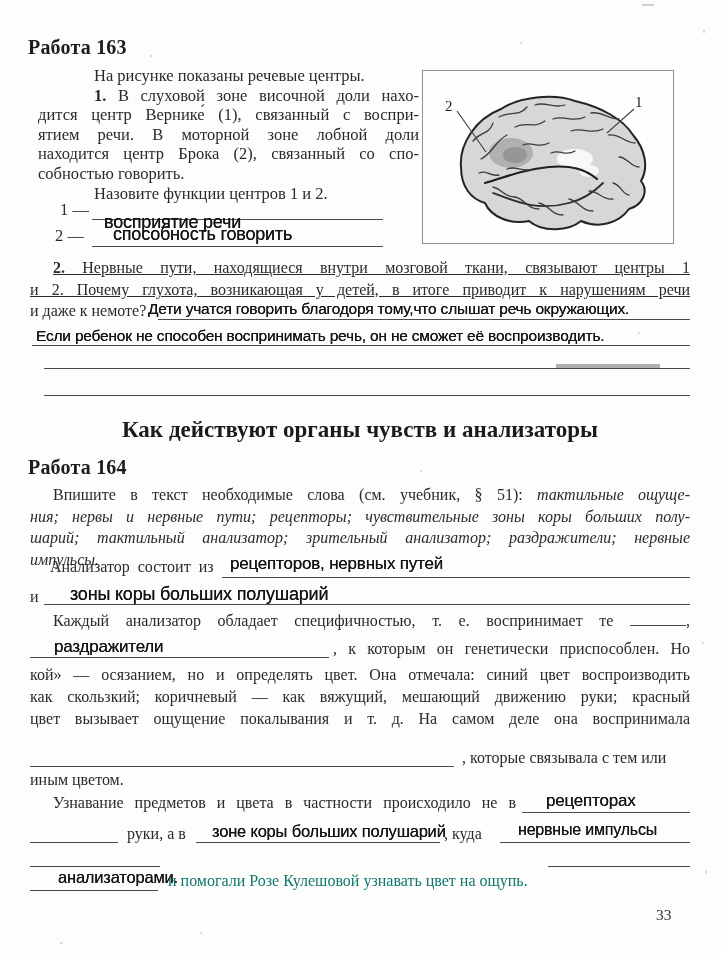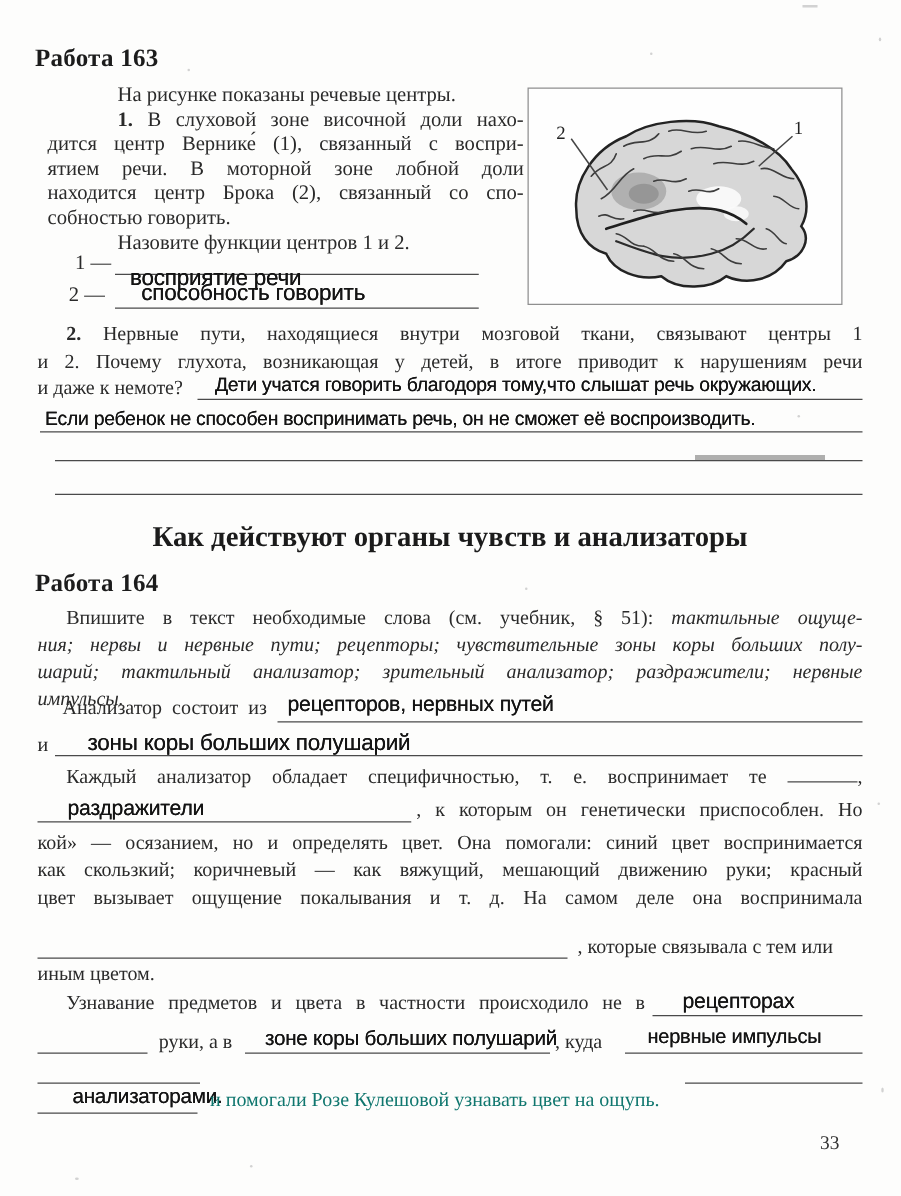--- a/index.html
+++ b/index.html
@@ -100,27 +100,27 @@
   </div>
 
   <div class="serif-abs" style="left:60px;top:200px;font-size:16.5px;">1 —</div>
   <div class="rule" style="left:92px;top:219px;width:291px;"></div>
   <div class="ans" style="left:104px;top:212px;font-size:18px;">восприятие речи</div>
 
   <div class="serif-abs" style="left:55px;top:226px;font-size:16.5px;">2 —</div>
   <div class="rule" style="left:92px;top:246px;width:291px;"></div>
   <div class="ans" style="left:113px;top:224px;font-size:18px;">способность говорить</div>
 
-  <div class="abs para" style="left:30px;top:257px;width:660px;">
+  <div class="abs para" style="left:30px;top:257px;width:660px;text-decoration:underline;">
     <div class="jline ind"><span class="bold">2.</span><span> Нервные пути, находящиеся внутри мозговой ткани, связывают центры 1</span></div>
     <div class="jline">и 2. Почему глухота, возникающая у детей, в итоге приводит к нарушениям речи</div>
   </div>
   <div class="serif-abs" style="left:30px;top:302px;">и даже к немоте?</div>
   <div class="rule" style="left:158px;top:319px;width:532px;"></div>
-  <div class="ans" style="left:172px;top:300px;font-size:15.5px;">Дети учатся говорить благодоря тому,что слышат речь окружающих.</div>
+  <div class="ans" style="left:148px;top:300px;font-size:15.5px;">Дети учатся говорить благодоря тому,что слышат речь окружающих.</div>
   <div class="ans" style="left:36px;top:327px;font-size:15.5px;">Если ребенок не способен воспринимать речь, он не сможет её воспроизводить.</div>
   <div class="rule" style="left:32px;top:345px;width:658px;"></div>
 
   <div class="rule" style="left:44px;top:368px;width:646px;"></div>
   <div class="smear" style="left:556px;top:364px;width:104px;height:3.5px;"></div>
   <div class="rule" style="left:44px;top:395px;width:646px;"></div>
 
   <div class="abs section-heading" style="left:30px;top:417px;width:660px;">Как действуют органы чувств и анализаторы</div>
 
   <div class="abs work-title" style="left:28px;top:456px;">Работа 164</div>
@@ -140,21 +140,21 @@
   <div class="rule" style="left:44px;top:604px;width:646px;"></div>
   <div class="ans" style="left:70px;top:584px;font-size:18px;">зоны коры больших полушарий</div>
 
   <div class="abs jline ind" style="left:30px;top:612px;width:660px;"><span>Каждый анализатор обладает специфичностью, т. е. воспринимает те</span> <span class="iblank" style="width:56px;"></span><span>,</span></div>
 
   <div class="rule" style="left:30px;top:657px;width:299px;"></div>
   <div class="ans" style="left:54px;top:637px;font-size:17px;">раздражители</div>
   <div class="abs jline" style="left:333px;top:640px;width:357px;">, к которым он генетически приспособлен. Но</div>
 
   <div class="abs" style="left:30px;top:664px;width:660px;line-height:21.8px;">
-    <div class="jline">кой» — осязанием, но и определять цвет. Она помогали: синий цвет воспринимается</div>
+    <div class="jline">кой» — осязанием, но и определять цвет. Она отмечала: синий цвет воспроизводить</div>
     <div class="jline">как скользкий; коричневый — как вяжущий, мешающий движению руки; красный</div>
     <div class="jline">цвет вызывает ощущение покалывания и т. д. На самом деле она воспринимала</div>
   </div>
 
   <div class="rule" style="left:30px;top:766px;width:424px;"></div>
   <div class="abs lline" style="left:462px;top:749px;width:228px;">, которые связывала с тем или</div>
   <div class="abs" style="left:30px;top:771px;">иным цветом.</div>
 
   <div class="abs jline ind" style="left:30px;top:794px;width:486px;">Узнавание предметов и цвета в частности происходило не в</div>
   <div class="rule" style="left:522px;top:812px;width:168px;"></div>

